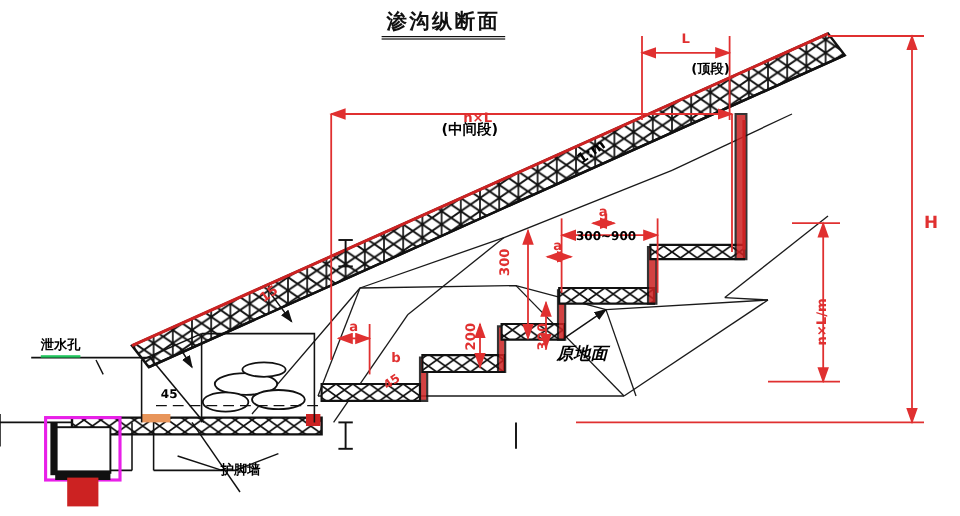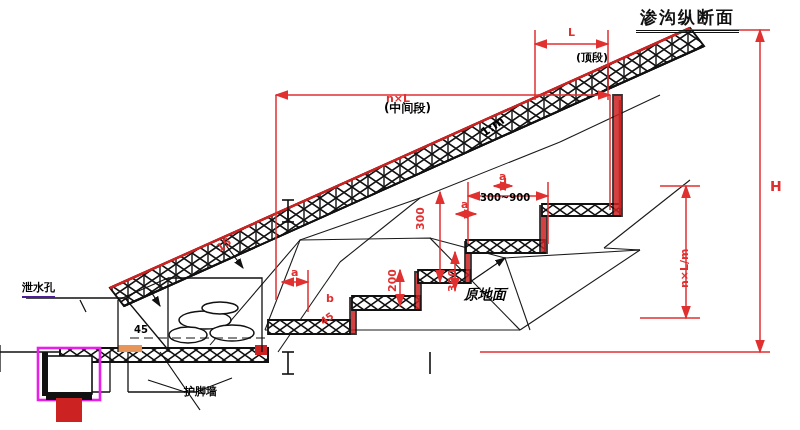--- a/index.html
+++ b/index.html
@@ -4,32 +4,32 @@
 <style>
   html,body{margin:0;padding:0;}
   body{
     width:800px;height:430px;background:#ffffff;
     font-family:"Liberation Sans", sans-serif;
     overflow:hidden;position:relative;
   }
   #stage{position:absolute;left:0;top:0;width:800px;height:430px;}
   svg{display:block;}
   .ttl{
-    position:absolute;left:0;top:0;width:739px;text-align:right;
+    position:absolute;left:0;top:0;width:739px;text-align:center;
     pointer-events:none;
   }
   .ttl .t{
     display:inline-block;font-size:17px;font-weight:bold;color:#111;
     letter-spacing:2px;padding:6px 4px 1px 4px;
     border-bottom:3px double #111;
     font-family:"DejaVu Sans", sans-serif;
   }
   .lbl{position:absolute;color:#000;font-size:11px;font-weight:bold;
        font-family:"DejaVu Sans", sans-serif;white-space:nowrap;pointer-events:none;}
-  .lbl.u{border-bottom:2px solid #4c1d95;padding-bottom:1px;}
+  .lbl.u{border-bottom:2px solid #22c55e;padding-bottom:1px;margin-left:12px;}
   .rlbl{position:absolute;color:#e03030;font-size:11px;font-weight:bold;
        font-family:"DejaVu Sans", sans-serif;white-space:nowrap;pointer-events:none;}
   .rot90{transform:rotate(-90deg);transform-origin:left top;}
   .rot35{transform:rotate(-35deg);transform-origin:left top;}
   .wm{
     position:absolute;left:462px;top:386px;height:34px;
     display:flex;align-items:center;gap:9px;pointer-events:none;opacity:.78;
   }
   .wm .wmtxt{font-size:19px;color:#3c3c3c;letter-spacing:1px;
       font-family:"DejaVu Sans", sans-serif;}
@@ -214,21 +214,21 @@
       <path d="M196 392 L232 378"></path>
       <path d="M80 300 L86 312"></path>
     </g>
   </svg>
 
   <div class="ttl">
     <span class="t">渗沟纵断面</span>
   </div>
 
   <span class="rlbl" style="left:386px;top:92px;text-align:center;">n×L</span>
-  <span class="lbl" style="left:384px;top:100px;font-size:12px;">(中间段)</span>
+  <span class="lbl" style="left:368px;top:100px;font-size:12px;">(中间段)</span>
 
   <span class="rlbl" style="left:568px;top:26px;">L</span>
   <span class="lbl" style="left:544px;top:50px;font-size:11px;margin-left:32px;">(顶段)</span>
 
   <span class="rlbl" style="left:503px;top:176px;">L</span>
   <span class="lbl" style="left:480px;top:192px;font-size:10px;">300~900</span>
 
   <span class="rlbl rot90" style="left:414px;top:230px;">300</span>
   <span class="rlbl rot90" style="left:386px;top:292px;">200</span>
   <span class="rlbl rot90" style="left:446px;top:292px;">300</span>

